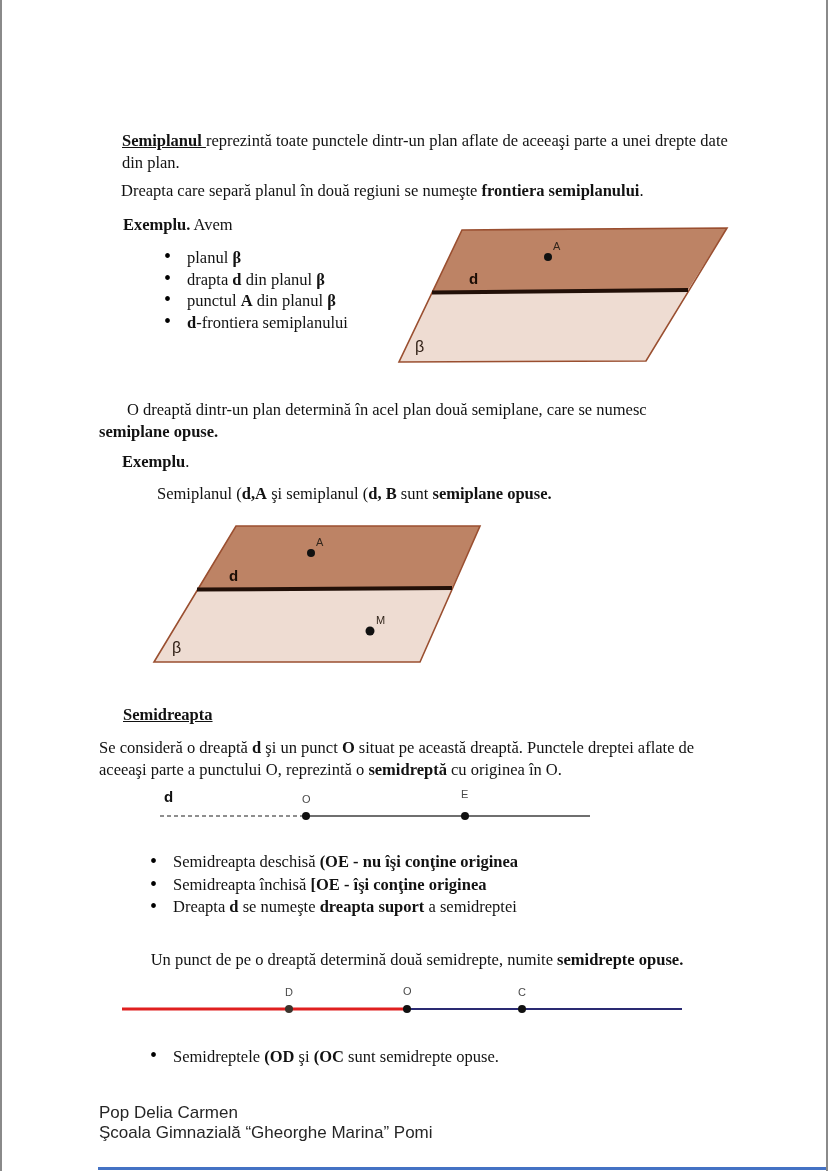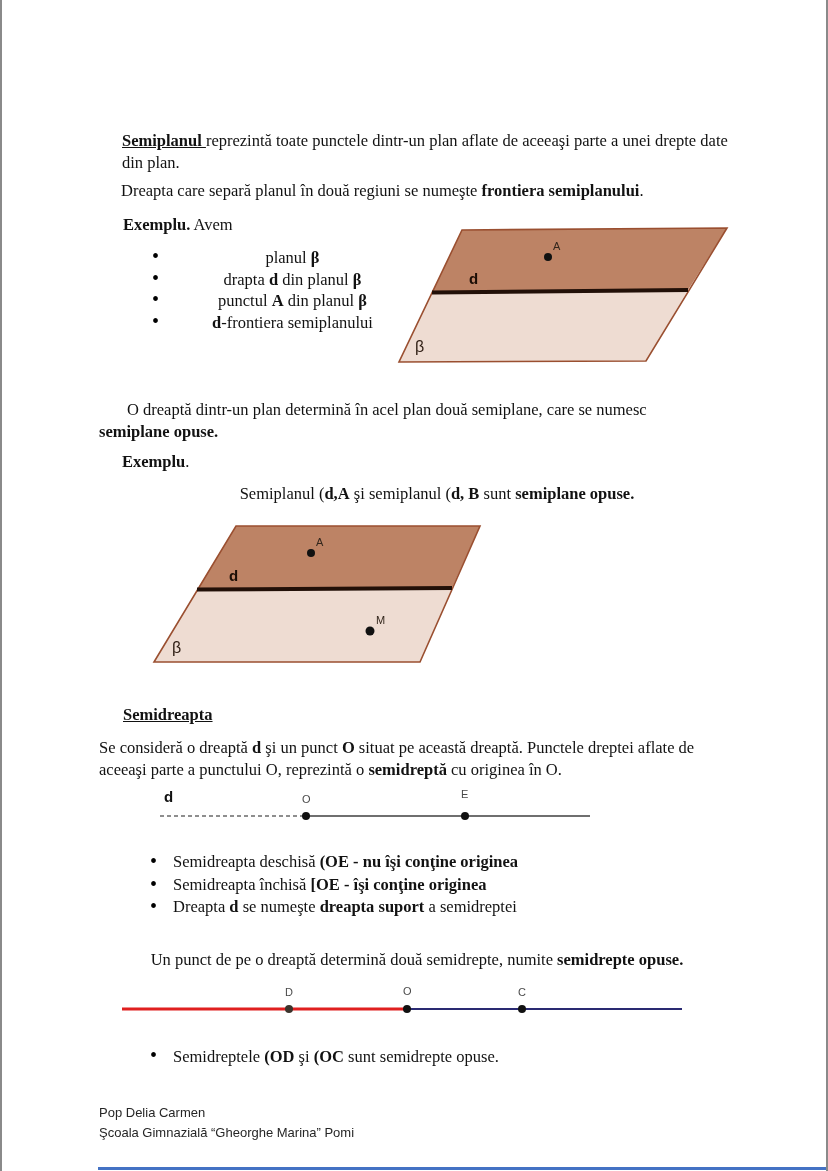--- a/index.html
+++ b/index.html
@@ -19,37 +19,37 @@
   .u{text-decoration:underline;}
   ul.bullets{list-style:none;margin:0;padding:0;}
   ul.bullets li{position:relative;padding-left:25px;line-height:21.5px;}
   ul.bullets li::before{
     content:"\2022";
     position:absolute;left:2px;top:-1px;
     font-size:20px;color:#000;
   }
   .footer{
     font-family:"Liberation Sans", sans-serif;
-    font-size:13px;line-height:20px;color:#262626;margin:0;
+    font-size:17px;line-height:20px;color:#262626;margin:0;
   }
   .bottom-rule{height:3px;}
   svg text{font-family:"Liberation Sans", sans-serif;}
 </style>
 </head>
 <body>
 
 <div class="page">
 
   <p class="para abs" style="left:120px;top:130px;width:612px;"><span class="b u">Semiplanul </span><span>reprezintă toate punctele dintr-un plan aflate de aceeaşi parte a unei drepte date din plan.</span></p>
 
   <p class="para abs" style="left:119px;top:180px;width:620px;"><span>Dreapta care separă planul în două regiuni se numeşte </span><span class="b">frontiera semiplanului</span><span>.</span></p>
 
   <p class="para abs" style="left:121px;top:214px;width:400px;"><span class="b">Exemplu.</span><span> Avem</span></p>
 
-  <ul class="bullets abs" style="left:148px;top:247px;width:260px;text-align:center;">
+  <ul class="bullets abs" style="left:160px;top:247px;width:260px;">
     <li><span><span>planul </span><span class="b">β</span></span></li>
     <li><span><span>drapta </span><span class="b">d</span><span> din planul </span><span class="b">β</span></span></li>
     <li><span><span>punctul </span><span class="b">A</span><span> din planul </span><span class="b">β</span></span></li>
     <li><span><span class="b">d</span><span>-frontiera semiplanului</span></span></li>
   </ul>
 
   <svg class="abs" style="left:393px;top:224px;" width="340" height="144" viewBox="0 0 340 144">
     <polygon points="37,69 293,66 251,137 4,138" fill="#eedcd2"></polygon>
     <polygon points="67,6 332,4 293,66 37,69" fill="#bd8365"></polygon>
     <polygon points="67,6 332,4 251,137 4,138" fill="none" stroke-width="1.6" stroke="#9a4f30"></polygon>
@@ -57,21 +57,21 @@
     <circle cx="153" cy="33" r="4" fill="#111111"></circle>
     <text x="158" y="26" font-size="11" fill="#33261c">A</text>
     <text x="74" y="60" font-size="15" font-weight="bold" fill="#1a0d05">d</text>
     <text x="20" y="128" font-size="16" fill="#2b1a10">β</text>
   </svg>
 
   <p class="para abs" style="left:97px;top:399px;width:604px;text-indent:28px;"><span>O dreaptă dintr-un plan determină în acel plan două semiplane, care se numesc </span><span class="b">semiplane opuse.</span></p>
 
   <p class="para abs" style="left:120px;top:451px;width:300px;"><span class="b">Exemplu</span><span>.</span></p>
 
-  <p class="para abs" style="left:155px;top:483px;width:560px;text-align:center;"><span>Semiplanul (</span><span class="b">d,A</span><span> şi semiplanul (</span><span class="b">d, B</span><span> sunt </span><span class="b">semiplane opuse.</span></p>
+  <p class="para abs" style="left:155px;top:483px;width:560px;"><span>Semiplanul (</span><span class="b">d,A</span><span> şi semiplanul (</span><span class="b">d, B</span><span> sunt </span><span class="b">semiplane opuse.</span></p>
 
   <svg class="abs" style="left:148px;top:518px;" width="336" height="150" viewBox="0 0 336 150">
     <polygon points="47,72 302,70 270,144 4,144" fill="#eedcd2"></polygon>
     <polygon points="86,8 330,8 302,70 47,72" fill="#bd8365"></polygon>
     <polygon points="86,8 330,8 270,144 4,144" fill="none" stroke-width="1.6" stroke="#9a4f30"></polygon>
     <line x1="47" y1="71.5" x2="302" y2="70" stroke-width="4" stroke="#221008"></line>
     <circle cx="161" cy="35" r="4" fill="#111111"></circle>
     <text x="166" y="28" font-size="11" fill="#33261c">A</text>
     <circle cx="220" cy="113" r="4.5" fill="#111111"></circle>
     <text x="226" y="106" font-size="11" fill="#33261c">M</text>

